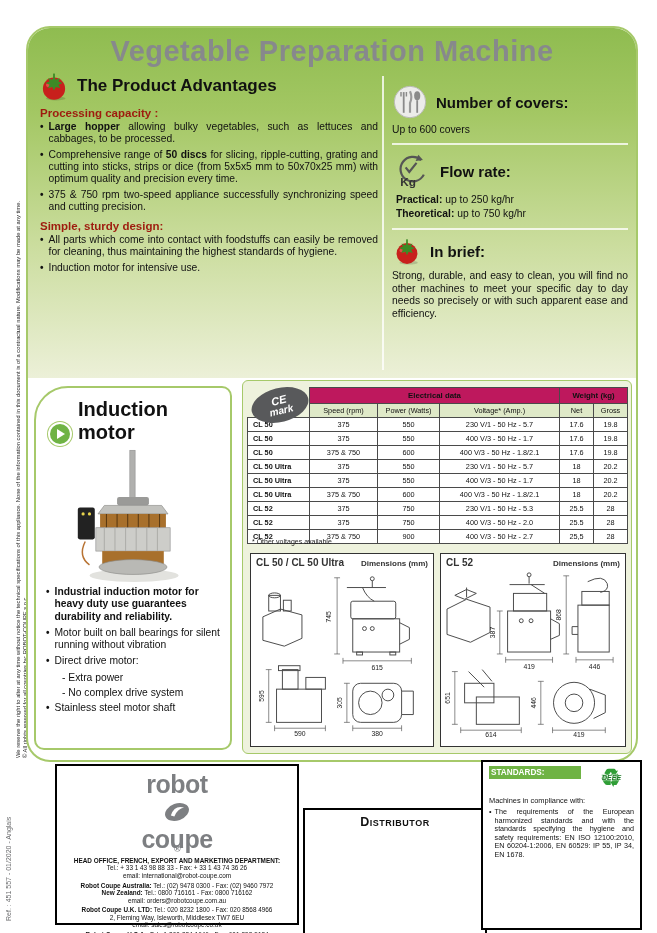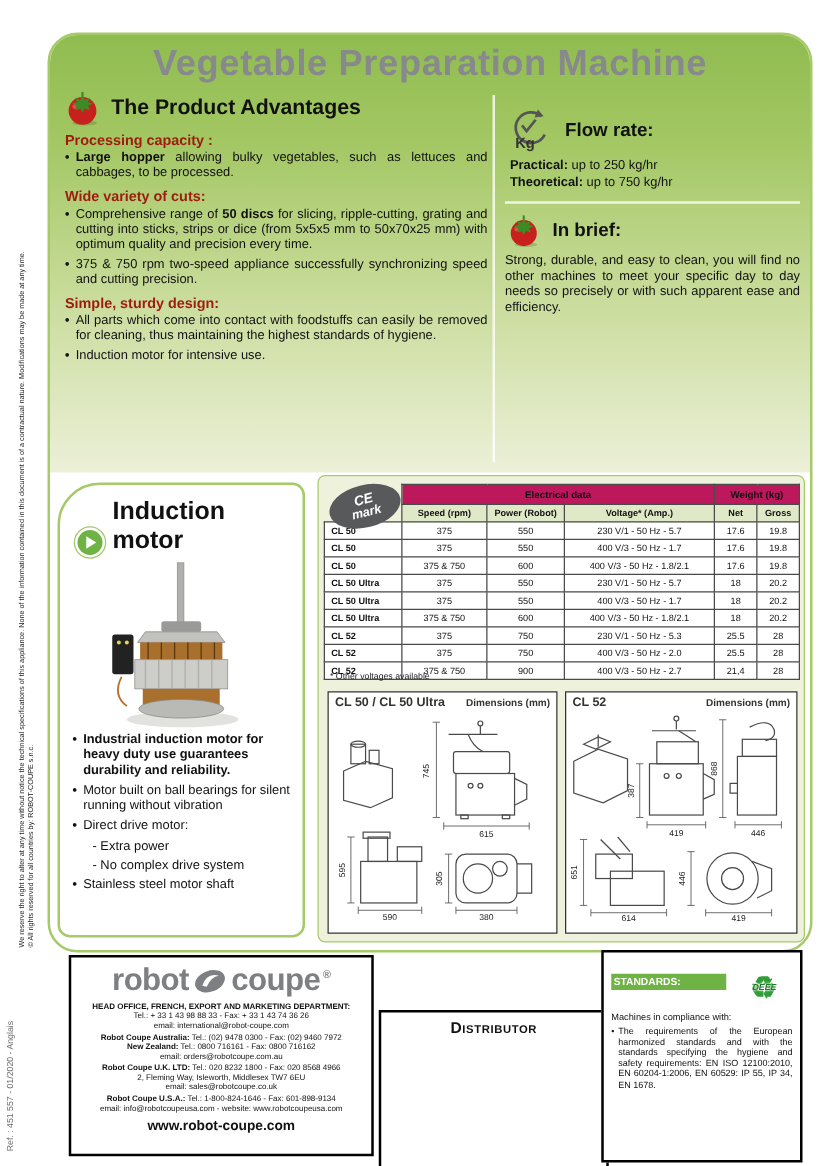--- a/index.html
+++ b/index.html
@@ -7,21 +7,21 @@
          font-family:"Liberation Sans",sans-serif;color:#111;}
   .bld{font-weight:bold;}
 
   
   .side-disc{position:absolute;left:15px;top:758px;width:660px;transform:rotate(-90deg);
              transform-origin:0 0;font-size:5.8px;line-height:6.8px;color:#222;}
   .side-ref{position:absolute;left:5px;top:921px;width:160px;transform:rotate(-90deg);
             transform-origin:0 0;font-size:7px;color:#6b6c6e;}
 
   
-  .outer{position:absolute;left:38px;top:26px;width:608px;height:732px;
+  .outer{position:absolute;left:26px;top:26px;width:608px;height:732px;
          border:2px solid #a6c96a;border-radius:24px;}
   .hero{position:relative;width:100%;height:350px;border-radius:22px 22px 0 0;
         background:linear-gradient(180deg,#8fbc50 0%,#a3c763 24%,#cbdd9e 62%,#ecf0d8 100%);}
   .title{text-align:center;font-size:29px;font-weight:bold;color:#87898c;padding-top:7px;letter-spacing:.5px;}
 
   .adv-head{position:absolute;left:10px;top:42px;display:flex;align-items:center;gap:7px;}
   .adv-head .label{font-size:17px;font-weight:bold;}
 
   .col-left{position:absolute;left:12px;top:72px;width:338px;}
   .red-h{color:#9e1b0e;font-weight:bold;font-size:11.5px;margin:7px 0 2px;}
@@ -54,43 +54,43 @@
   
   .data-panel{position:absolute;left:214px;top:352px;width:390px;height:374px;background:#eef2dd;
               border:1px solid #a6c96a;border-radius:6px;box-sizing:border-box;}
   .ce{position:absolute;left:8px;top:7px;width:58px;height:34px;background:#58595b;border-radius:50%;
       transform:rotate(-14deg);color:#fff;display:flex;flex-direction:column;align-items:center;
       justify-content:center;font-style:italic;font-weight:bold;line-height:1;z-index:2;}
   .ce .l1{font-size:11px;} .ce .l2{font-size:10px;}
   table.elec{position:absolute;left:4px;top:6px;width:380px;border-collapse:collapse;table-layout:fixed;}
   table.elec th,table.elec td{border:1px solid #4a4a4a;font-size:7.3px;padding:1px 2px;text-align:center;height:11px;}
   table.elec thead .grp{background:#be185d;font-weight:bold;font-size:7.8px;height:13px;}
-  table.elec thead .sub{background:#dfe9c8;font-weight:bold;}
+  table.elec thead .sub{background:#dfe9c8;font-weight:normal;}
   table.elec .noborder{border:none;background:transparent;}
   table.elec tbody td{background:#fff;}
   table.elec .model-cell{font-weight:bold;text-align:left;padding-left:5px;}
   .footnote{position:absolute;left:9px;top:157px;font-size:7px;color:#222;}
 
   .dimbox{position:absolute;top:172px;height:194px;background:#fff;border:1.5px solid #333;box-sizing:border-box;}
   .db1{left:7px;width:184px;} .db2{left:197px;width:186px;}
   .db-head{display:flex;justify-content:space-between;align-items:baseline;padding:3px 5px 0;}
   .db-title{font-size:10px;font-weight:bold;color:#333;}
   .db-label{font-size:8px;font-weight:bold;color:#333;}
   svg.dims{display:block;width:100%;height:170px;}
   .m{fill:none;stroke:#4a4a4a;stroke-width:1;}
   .d{stroke:#555;stroke-width:.7;}
   .t{font-size:7px;fill:#222;font-family:"Liberation Sans",sans-serif;}
 
   
   .fbox{position:absolute;background:#fff;border:2px solid #000;box-sizing:border-box;}
   .fa{left:55px;top:764px;width:244px;height:161px;padding:3px 6px;text-align:center;}
   .fb{left:303px;top:764px;width:184px;height:161px;padding:5px;margin-top:44px;}
-  .fc{left:481px;top:760px;width:161px;height:170px;padding:17px 6px;}
+  .fc{left:481px;top:760px;width:161px;height:170px;padding:4px 6px;}
   .logo{display:flex;align-items:center;justify-content:center;gap:2px;color:#7d7f82;font-weight:bold;
-        font-size:25px;letter-spacing:-.5px;margin:1px 0 3px;}
+        font-size:25px;letter-spacing:-.5px;margin:1px 0 3px;flex-direction:column;}
   .logo sup{font-size:9px;margin-top:-12px;}
   .addr{font-size:6.4px;line-height:7.4px;color:#111;}
   .addr .grp{margin-top:2.5px;}
   .website{font-size:11px;font-weight:bold;margin-top:4px;}
   .distrib{font-variant:small-caps;font-weight:bold;font-size:12.5px;text-align:center;letter-spacing:.5px;}
   .std-top{display:flex;justify-content:space-between;align-items:flex-start;}
   .std-head{background:#6fb344;color:#fff;font-weight:bold;font-size:8.2px;padding:2px 6px 2px 2px;min-width:84px;}
   .deee{position:relative;width:34px;height:26px;flex:0 0 auto;}
   .deee .sym{font-size:24px;color:#2f9e36;line-height:24px;font-weight:bold;}
   .deee .txt{position:absolute;left:2px;top:8px;font-size:7px;font-weight:bold;font-style:italic;color:#1e7a28;
@@ -126,40 +126,53 @@
         </svg>
         <span class="label">The Product Advantages</span>
       </div>
 
       <div class="col-left">
         <div class="red-h">Processing capacity :</div>
         <div class="bullet">
             <p class="txt"><span class="bld">Large hopper</span><span> allowing bulky vegetables, such as lettuces and cabbages, to be processed.</span></p>
           </div>
 
-        <div class="red-h">Wide variety of cuts:</div>
         <div class="bullet">
             <p class="txt"><span>Comprehensive range of </span><span class="bld">50 discs</span><span> for slicing, ripple-cutting, grating and cutting into sticks, strips or dice (from 5x5x5 mm to 50x70x25 mm) with optimum quality and precision every time.</span></p>
           </div>
         <div class="bullet">
             <p class="txt"><span>375 &amp; 750 rpm two-speed appliance successfully synchronizing speed and cutting precision.</span></p>
           </div>
 
         <div class="red-h">Simple, sturdy design:</div>
         <div class="bullet">
             <p class="txt"><span>All parts which come into contact with foodstuffs can easily be removed for cleaning, thus maintaining the highest standards of hygiene.</span></p>
           </div>
         <div class="bullet">
             <p class="txt"><span>Induction motor for intensive use.</span></p>
           </div>
       </div>
 
       <div class="vdiv"></div>
 
       <div class="col-right">
+        <div class="rsec">
+          <div class="rtitle">
+            <svg width="36" height="36" viewBox="0 0 40 40">
+              <circle cx="20" cy="20" r="17.5" fill="#ececea" stroke="#b5b5b2" stroke-width="1"></circle>
+              <line x1="13" y1="9" x2="13" y2="32" stroke="#8a8a8a" stroke-width="2"></line>
+              <path d="M10 9 v5 M16 9 v5" stroke="#8a8a8a" stroke-width="1.6" fill="none"></path>
+              <path d="M20 8 q3 7 0 13 v11" stroke="#9a9a9a" stroke-width="2.4" fill="none"></path>
+              <ellipse cx="28" cy="13" rx="3.4" ry="5" fill="#8a8a8a"></ellipse>
+              <line x1="28" y1="18" x2="28" y2="32" stroke="#8a8a8a" stroke-width="2"></line>
+            </svg>
+            <span>Number of covers:</span>
+          </div>
+          <div class="rtext">Up to 600 covers</div>
+        </div>
 
         <div class="rsec">
           <div class="rtitle">
             <svg width="40" height="40" viewBox="0 0 44 44">
               <path d="M35 26 a13.5 13.5 0 1 1 -3 -16" fill="none" stroke="#555" stroke-width="2.4"></path>
               <path d="M29 4 l5 6 -8 1 z" fill="#555"></path>
               <path d="M15 18 l4 5 8-10" stroke="#555" stroke-width="2.4" fill="none"></path>
               <text x="9" y="38" font-size="13" font-weight="bold" fill="#333">Kg</text>
             </svg>
             <span>Flow rate:</span>
@@ -242,21 +255,21 @@
           </colgroup>
         <thead>
           <tr>
             <th class="noborder"></th>
             <th class="grp" colspan="3">Electrical data</th>
             <th class="grp" colspan="2">Weight (kg)</th>
           </tr>
           <tr>
             <th class="noborder"></th>
             <th class="sub">Speed (rpm)</th>
-            <th class="sub">Power (Robot)</th>
+            <th class="sub">Power (Watts)</th>
             <th class="sub">Voltage* (Amp.)</th>
             <th class="sub">Net</th>
             <th class="sub">Gross</th>
           </tr>
         </thead>
         <tbody>
             <tr>
               <td class="model-cell">CL 50</td>
               <td>375</td>
               <td>550</td>
@@ -318,21 +331,21 @@
               <td>750</td>
               <td>400 V/3 - 50 Hz - 2.0</td>
               <td>25.5</td>
               <td>28</td>
             </tr>
             <tr>
               <td class="model-cell">CL 52</td>
               <td>375 &amp; 750</td>
               <td>900</td>
               <td>400 V/3 - 50 Hz - 2.7</td>
-              <td>21,4</td>
+              <td>25,5</td>
               <td>28</td>
             </tr>
           </tbody>
       </table>
       <div class="footnote">* Other voltages available</div>
 
       <div class="dimbox db1">
         <div class="db-head">
           <span class="db-title">CL 50 / CL 50 Ultra</span>
           <span class="db-label">Dimensions (mm)</span>

